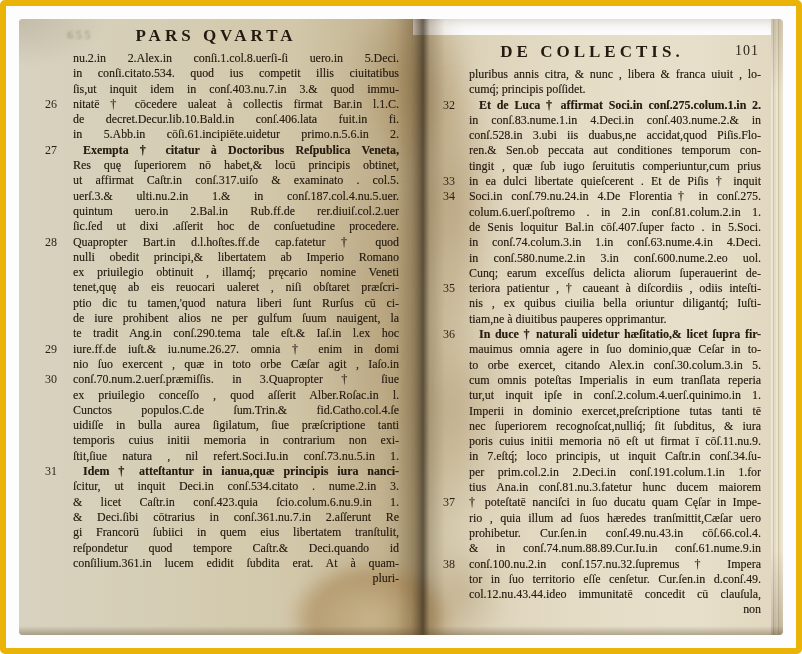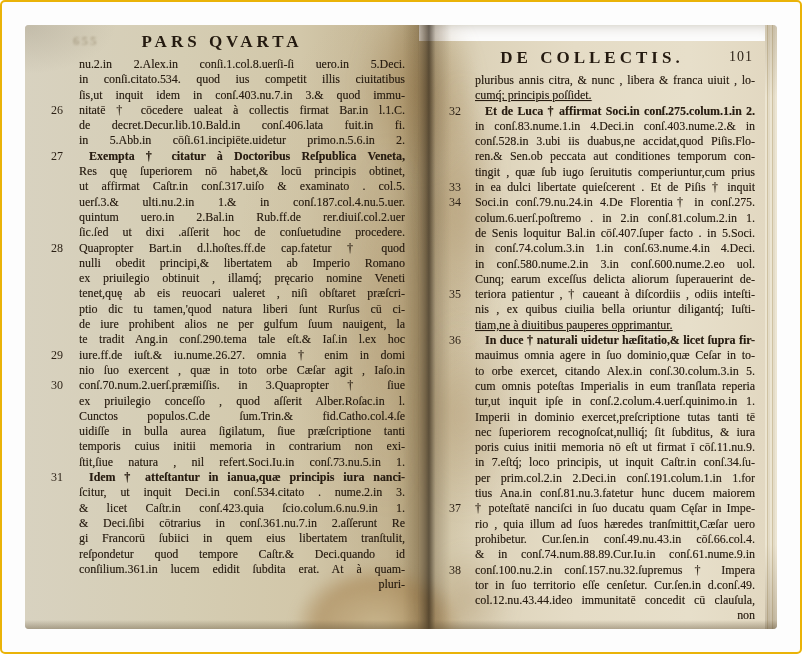--- a/index.html
+++ b/index.html
@@ -1,18 +1,18 @@
 <!DOCTYPE html>
 <html><head>
 <meta charset="utf-8">
 <style>
   html,body{margin:0;padding:0;background:#ffffff;}
   .shell{
     position:relative;width:802px;height:654px;box-sizing:border-box;
-    background:#fdfdfd;border:2px solid #eab308;border-radius:5px;padding:23px;
+    background:#fdfdfd;border:6px solid #eab308;border-radius:5px;padding:13px;
     font-family:"Liberation Serif","DejaVu Serif",serif;
   }
   .book{
     position:relative;width:100%;height:100%;display:flex;overflow:hidden;
     border-radius:4px;
     box-shadow:inset 0 0 16px rgba(110,92,62,.30), inset 0 -4px 8px rgba(90,74,48,.28);
   }
   .page{position:relative;box-sizing:border-box;padding-top:6px;}
   .page-left{
     width:394px;
@@ -77,21 +77,21 @@
   .page-right .textblock{padding-left:30px;padding-right:10px;}
   .line{display:flex;height:15.3px;line-height:15.3px;overflow:hidden;}
   .num{flex:0 0 28px;font-size:12px;color:#2a1f14;}
   .page-right .num{flex:0 0 26px;}
   .txt{
     flex:1;min-width:0;font-size:11.9px;color:#271c11;
     text-align:justify;text-align-last:justify;
     text-shadow:.2px .2px 0 rgba(42,31,20,.45);
   }
   .txt.ind{text-indent:10px;font-weight:bold;}
-  .txt.al-left{text-align-last:left;text-decoration:underline;}
+  .txt.al-left{text-align-last:left;}
   .txt.al-right{text-align-last:right;}
 </style>
 </head>
 <body>
 
 <div class="shell">
   <div class="book">
 
     <div class="stain s3"></div>
     <div class="stain s1"></div>

